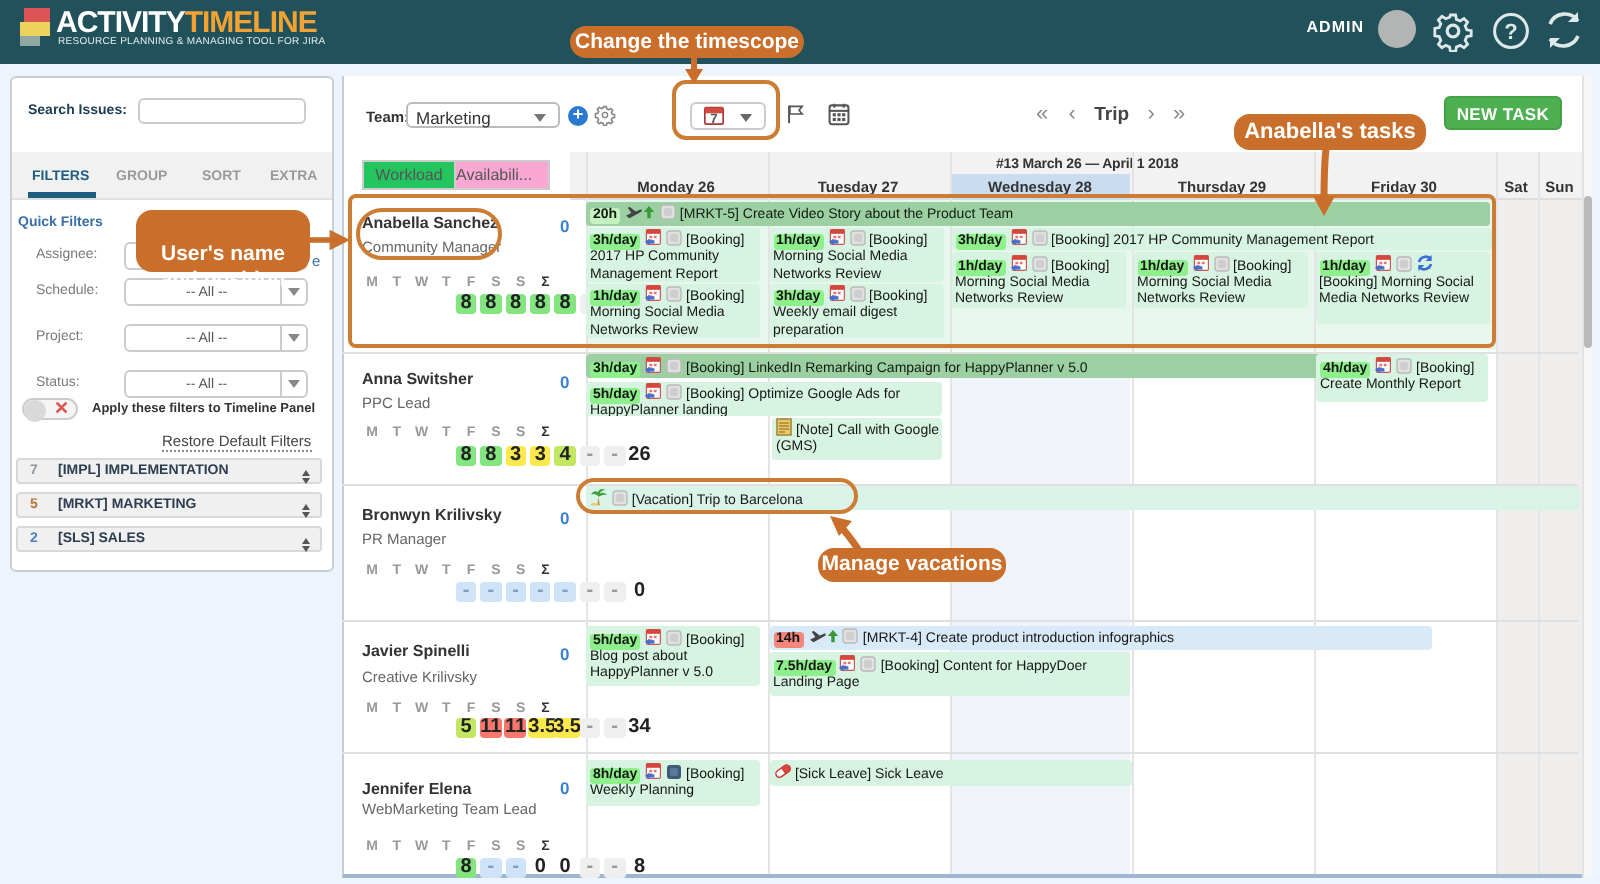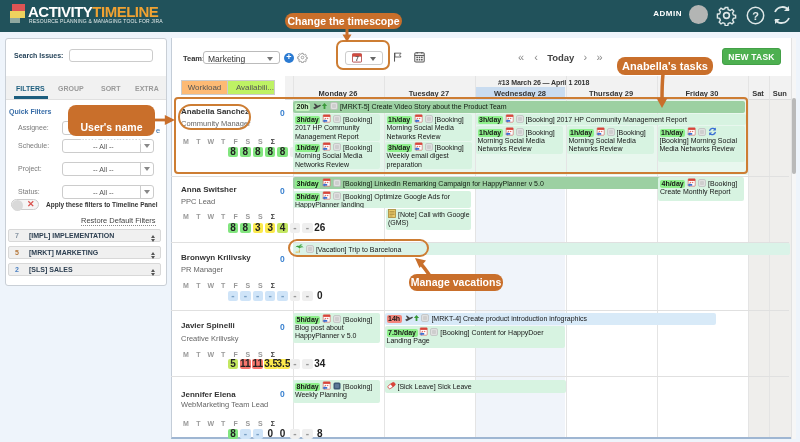--- a/index.html
+++ b/index.html
@@ -48,22 +48,22 @@
 #team-lbl { left:183px; top:54px; font-size:7.5px; font-weight:bold; color:#333; }
 #team-dd { left:203px; top:51px; width:77px; height:13px; border:1px solid #bbb; border-radius:3px; background:#fff; }
 #team-dd .tx { position:absolute; left:4px; top:2px; font-size:8.5px; color:#333; }
 #team-dd .car { position:absolute; right:6px; top:4.5px; border:3px solid transparent; border-top:4px solid #777; }
 #plus { left:284px; top:53px; width:10px; height:10px; border-radius:50%; background:#2a7ad2; color:#fff; font-size:9px; line-height:9.5px; text-align:center; font-weight:bold; }
 #cal-dd { left:345px; top:50.5px; width:37.5px; height:14px; border:1px solid #ccc; border-radius:3px; background:#fff; }
 #nav { left:518px; top:51px; font-size:11px; color:#888; }
 #newtask { left:722px; top:48px; width:59px; height:17px; background:#4db050; border:1px solid #43a047; border-radius:3px; color:#fff; font-size:8.5px; letter-spacing:0.2px; font-weight:bold; text-align:center; line-height:16px; }
 
 
-#wl-tab { left:181px; top:80px; width:47px; height:15px; background:#fdba74; border:1px solid #ccc; font-size:8px; color:#555; text-align:center; line-height:14px; }
-#av-tab { left:228px; top:80px; width:47px; height:15px; background:#bef264; border:1px solid #ccc; border-left:none; font-size:8px; color:#555; text-align:right; line-height:14px; }
+#wl-tab { left:181px; top:80px; width:47px; height:15px; background:#22c55e; border:1px solid #ccc; font-size:8px; color:#555; text-align:center; line-height:14px; }
+#av-tab { left:228px; top:80px; width:47px; height:15px; background:#f9a8d4; border:1px solid #ccc; border-left:none; font-size:8px; color:#555; text-align:left; line-height:14px; }
 #dayhdr { left:285px; top:76px; width:506px; height:24px; background:#f2f2f2; border-bottom:1px solid #ddd; }
 #wkno { left:498px; top:79px; font-size:7px; font-weight:600; letter-spacing:-0.1px; color:#333; }
 .dayl { position:absolute; top:89px; font-size:7.5px; font-weight:bold; color:#333; text-align:center; }
 #wedchip { left:474.5px; top:87px; width:90.5px; height:13px; background:#c9dcf0; }
 
 
 .vline { position:absolute; top:76px; height:361px; width:1px; background:#e4e4e4; }
 .hline { position:absolute; left:171px; width:618px; height:1px; background:#e0e0e0; }
 #satcol { left:747.5px; top:100px; width:21px; height:337px; background:#efeeec; }
 #suncol { left:769px; top:100px; width:21.5px; height:337px; background:#efeeec; }
@@ -217,21 +217,21 @@
     <path d="M4 1v2.5M10 1v2.5" stroke="#555" stroke-width="1.3"></path>
     <g fill="#555">
       <rect x="3" y="7" width="2" height="2"></rect>
       <rect x="6" y="7" width="2" height="2"></rect>
       <rect x="9" y="7" width="2" height="2"></rect>
       <rect x="3" y="10" width="2" height="2"></rect>
       <rect x="6" y="10" width="2" height="2"></rect>
       <rect x="9" y="10" width="2" height="2"></rect>
     </g>
   </svg>
-<div id="nav" class="abs"><span style="letter-spacing:1px;">«</span>&nbsp;&nbsp;&nbsp;‹&nbsp;&nbsp;&nbsp;<span style="color:#444;font-size:9.5px;font-weight:600;">Today</span>&nbsp;&nbsp;&nbsp;›&nbsp;&nbsp;&nbsp;»</div>
+<div id="nav" class="abs"><span style="letter-spacing:1px;">«</span>&nbsp;&nbsp;&nbsp;‹&nbsp;&nbsp;&nbsp;<span style="color:#444;font-size:9.5px;font-weight:600;">Trip</span>&nbsp;&nbsp;&nbsp;›&nbsp;&nbsp;&nbsp;»</div>
 <div id="newtask" class="abs">NEW TASK</div>
 
 <div id="dayhdr" class="abs"></div>
 <div id="wl-tab" class="abs">Workload</div>
 <div id="av-tab" class="abs">Availabili...</div>
 <div id="wkno" class="abs">#13 March 26 — April 1 2018</div>
 <div id="wedchip" class="abs"></div>
 <div class="dayl" style="left:292.5px;width:91px;">Monday 26</div>
 <div class="dayl" style="left:383.5px;width:91px;">Tuesday 27</div>
 <div class="dayl" style="left:474.5px;width:91px;">Wednesday 28</div>

